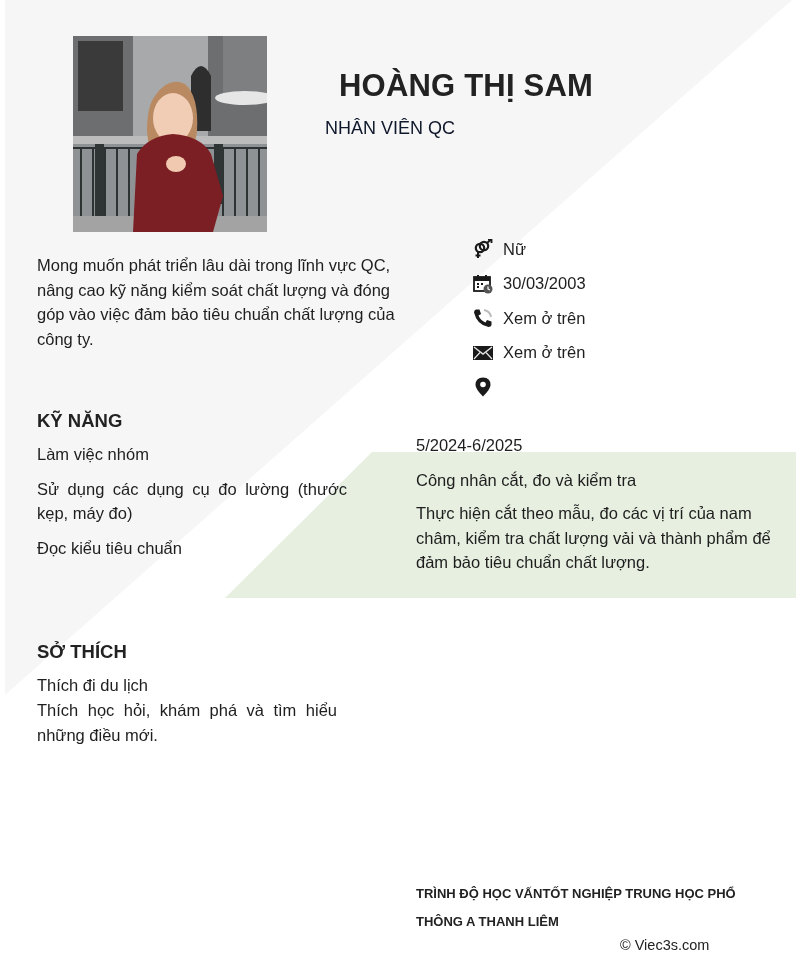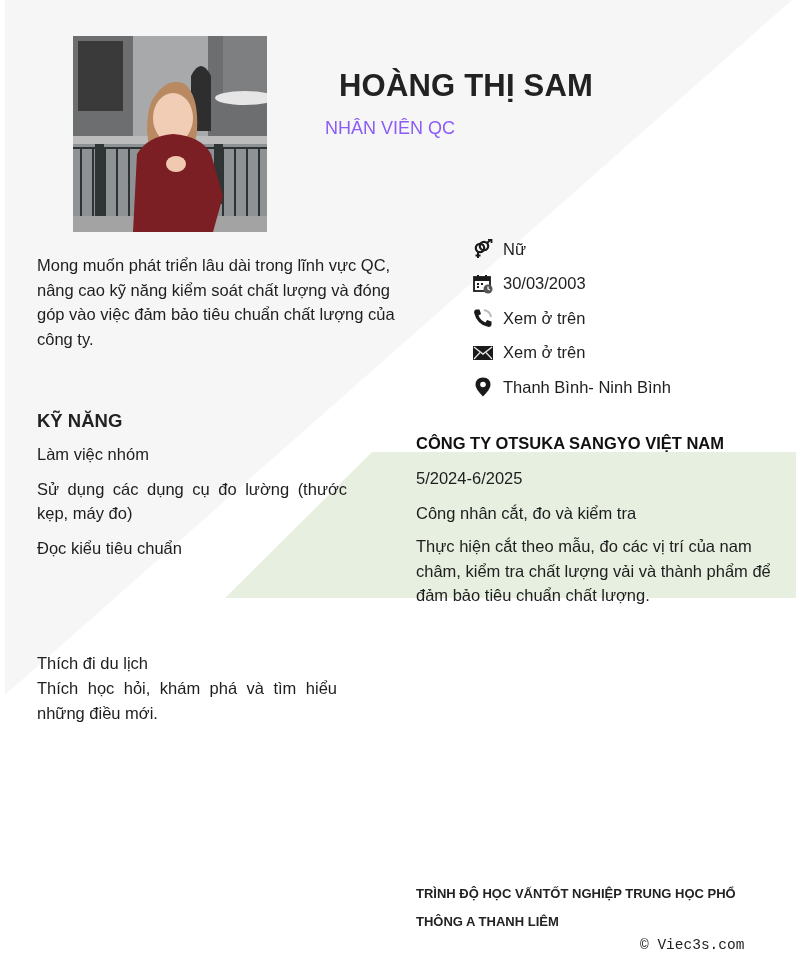--- a/index.html
+++ b/index.html
@@ -2,39 +2,39 @@
 <html><head>
 <meta charset="utf-8">
 <style>
   html, body { margin:0; padding:0; }
   body { width:800px; height:959px; position:relative; overflow:hidden; background:#ffffff;
          font-family:"Liberation Sans", "DejaVu Sans", sans-serif; color:#1e1e1e; }
   .bg { position:absolute; left:0; top:0; width:800px; height:959px; z-index:0; }
   .layer { position:absolute; z-index:1; }
   .photo { left:73px; top:36px; width:194px; height:196px; overflow:hidden; }
   .name { left:339px; top:68px; font-size:31px; font-weight:bold; color:#222; letter-spacing:0.2px; }
-  .role { left:325px; top:118px; font-size:18px; color:#8b5cf6; }
+  .role { left:325px; top:118px; font-size:18px; color:#0f172a; }
   .summary { left:37px; top:253px; width:372px; font-size:16.5px; line-height:24.6px; color:#1e1e1e; }
   .contact { left:472px; top:232px; }
   .contact .row { display:flex; align-items:center; height:34.5px; font-size:16.5px;text-align:center; }
   .contact .ic { width:22px; height:22px; margin-right:9px; display:flex; align-items:center; justify-content:center; }
   .sec-title { font-size:18.5px; font-weight:bold; color:#222; }
   .skills { left:37px; top:410px; width:310px; }
   .skills .item { font-size:16.5px; line-height:24.6px; margin-top:10px; text-align:justify; }
   .skills .items { margin-top:6px; }
   .hobbies { left:37px; top:641px; width:300px; }
   .hobbies .text { font-size:16.5px; line-height:25px; margin-top:10px; text-align:justify; }
   .exp { left:416px; top:420px; width:360px; }
   .job { margin-top:14px; }
   .job .company { font-size:16.5px; font-weight:bold; color:#111; margin-top:14px; }
   .job .period, .job .position { font-size:16.5px; margin-top:16px; }
   .job .desc { font-size:16.5px; line-height:24.6px; margin-top:11px; }
   .job2 { margin-top:22px; }
   .edu { left:416px; top:880px; width:370px; font-size:13px; font-weight:bold; line-height:27.5px; color:#222; }
-  .footer { left:640px; top:937px; font-family:Liberation Mono, monospace; font-size:14.5px; color:#222; }
+  .footer { left:620px; top:937px; font-family:Liberation Sans, sans-serif; font-size:14.5px; color:#222; }
 </style>
 </head>
 <body>
 
 <svg class="bg" viewBox="0 0 800 959" xmlns="http://www.w3.org/2000/svg">
   <polygon points="5,0 792,0 5,695" fill="#f6f6f6"></polygon>
   <polygon points="372,452 796,452 796,598 225,598" fill="#e7efe0"></polygon>
 </svg>
 
 <div class="layer photo">
@@ -124,43 +124,42 @@
     </span>
     <span>Xem ở trên</span>
   </div>
   <div class="row">
     <span class="ic">
       <svg width="16" height="20" viewBox="0 0 16 20">
           <path d="M8 0.5 Q15.5 0.5 15.5 8 Q15.5 12 8 19.5 Q0.5 12 0.5 8 Q0.5 0.5 8 0.5 Z" fill="#1a1a1a"></path>
           <circle cx="8" cy="7.5" r="2.8" fill="#fff"></circle>
         </svg>
     </span>
-    <span>Thanh Bình- Ninh Bình</span>
   </div>
 </div>
 
 <div class="layer skills">
   <div class="sec-title">KỸ NĂNG</div>
   <div class="items">
     <div class="item">Làm việc nhóm</div>
     <div class="item">Sử dụng các dụng cụ đo lường (thước kẹp, máy đo)</div>
     <div class="item">Đọc kiểu tiêu chuẩn</div>
   </div>
 </div>
 
 <div class="layer hobbies">
+  <div class="sec-title">SỞ THÍCH</div>
   <div class="text">
     <div>Thích đi du lịch</div>
     <div>Thích học hỏi, khám phá và tìm hiểu những điều mới.</div>
   </div>
 </div>
 
 <div class="layer exp">
   <div class="job">
-    <div class="company">CÔNG TY OTSUKA SANGYO VIỆT NAM</div>
     <div class="period">5/2024-6/2025</div>
     <div class="position">Công nhân cắt, đo và kiểm tra</div>
     <div class="desc">Thực hiện cắt theo mẫu, đo các vị trí của nam châm, kiểm tra chất lượng vải và thành phẩm để đảm bảo tiêu chuẩn chất lượng.</div>
   </div>
 </div>
 
 <div class="layer edu">TRÌNH ĐỘ HỌC VẤNTỐT NGHIỆP TRUNG HỌC PHỔ THÔNG A THANH LIÊM</div>
 
 <div class="layer footer">© Viec3s.com</div>
 

